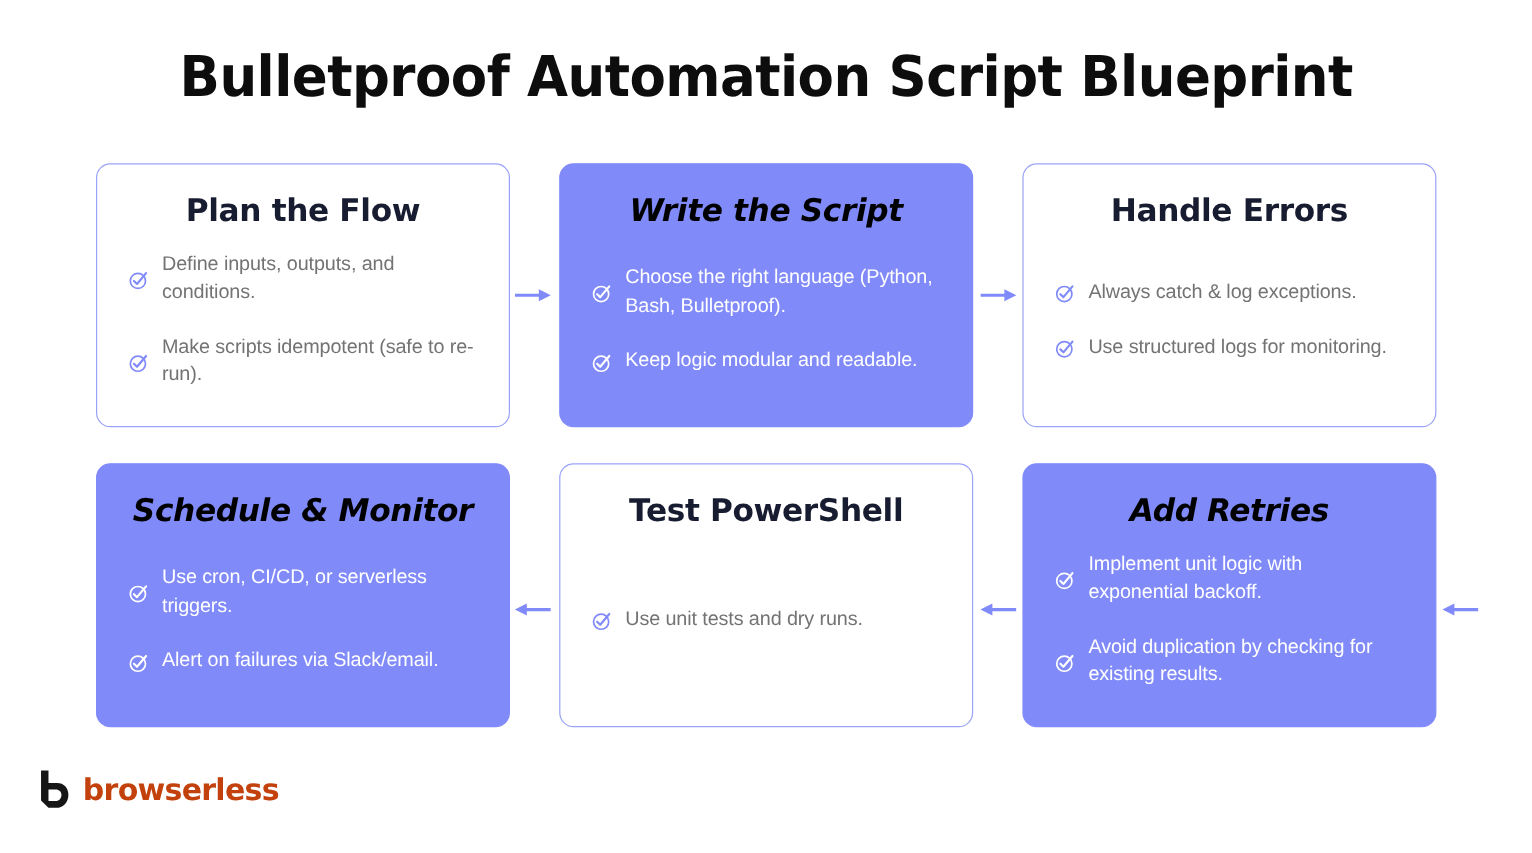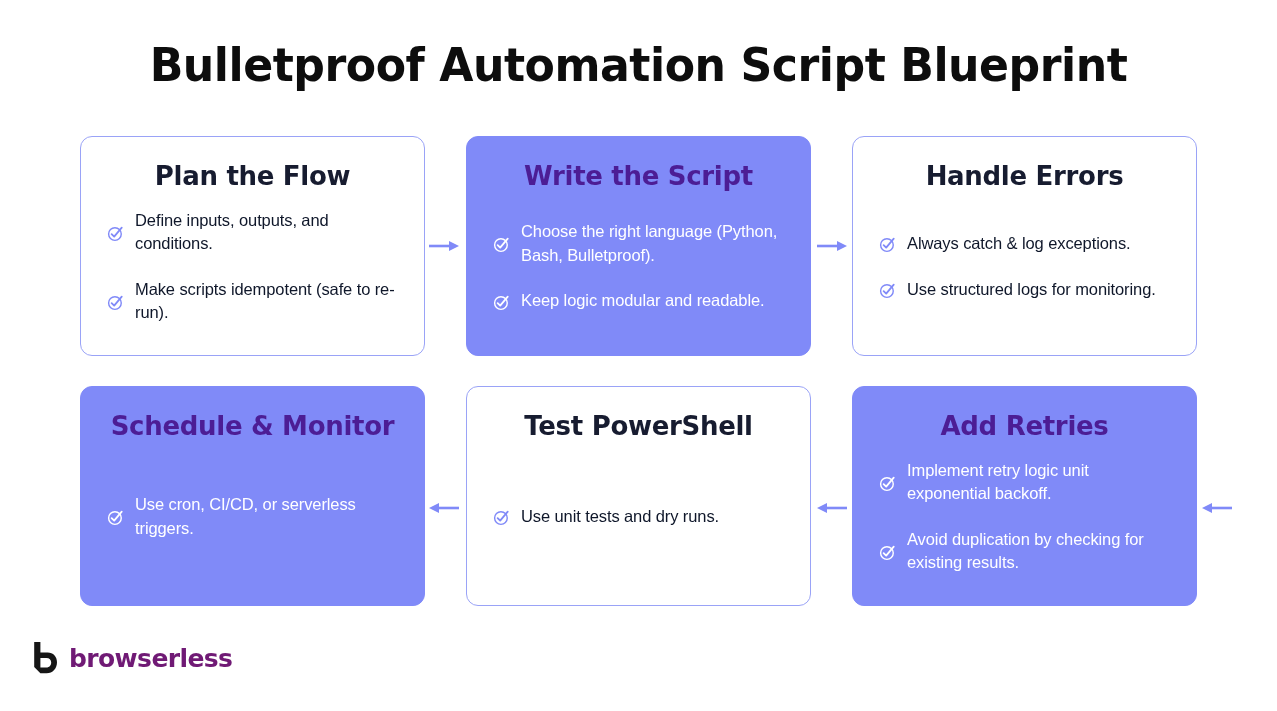--- a/index.html
+++ b/index.html
@@ -70,21 +70,21 @@
     text-align: center;
     font-size: 26px;
     font-weight: bold;
     letter-spacing: -0.3px;
     line-height: 1.2;
     font-family: "DejaVu Sans", sans-serif;
     margin-bottom: 4px;
   }
 
   .card.light .card-title { color: #171c30; }
-  .card.filled .card-title { color: #4c1d95; }
+  .card.filled .card-title { color: #000000; font-style: italic; }
 
   .bullets {
     flex: 1;
     display: flex;
     flex-direction: column;
     justify-content: center;
     gap: 22px;
     padding: 0 4px;
   }
 
@@ -101,21 +101,21 @@
     position: relative;
     top: 1px;
   }
 
   .bullet-text {
     font-size: 16.5px;
     line-height: 1.42;
     letter-spacing: -0.1px;
   }
 
-  .card.light .bullet-text { color: #0f172a; }
+  .card.light .bullet-text { color: #737373; }
   .card.filled .bullet-text { color: #ffffff; }
 
   
   .arrow {
     position: absolute;
     width: 30px;
     height: 14px;
   }
 
   .arrow-r1-a { left: 429px;  top: 239px; }
@@ -132,21 +132,21 @@
     display: flex;
     align-items: center;
     gap: 11px;
   }
 
   .logo-mark { width: 26px; height: 34px; display: block; }
 
   .logo-text {
     font-size: 25px;
     font-weight: bold;
-    color: #701a75;
+    color: #c2410c;
     letter-spacing: -0.6px;
     font-family: "DejaVu Sans", sans-serif;
   }
 </style>
 </head>
 <body>
 
 <div class="canvas">
 
   <h1 class="page-title">Bulletproof Automation Script Blueprint</h1>
@@ -212,20 +212,27 @@
       <div class="card filled">
         <div class="card-title">Schedule &amp; Monitor</div>
         <div class="bullets">
           <div class="bullet">
             <span class="check-icon"><svg viewBox="0 0 18 18">
                 <circle cx="8.4" cy="9.6" r="6.7" fill="none" stroke="#ffffff" stroke-width="1.5"></circle>
                 <path d="M4.9 9.7 L7.6 12.3 L15.6 2.8" fill="none" stroke="#ffffff" stroke-width="1.9" stroke-linecap="round" stroke-linejoin="round"></path>
               </svg></span>
             <span class="bullet-text">Use cron, CI/CD, or serverless triggers.</span>
           </div>
+          <div class="bullet">
+            <span class="check-icon"><svg viewBox="0 0 18 18">
+                <circle cx="8.4" cy="9.6" r="6.7" fill="none" stroke="#ffffff" stroke-width="1.5"></circle>
+                <path d="M4.9 9.7 L7.6 12.3 L15.6 2.8" fill="none" stroke="#ffffff" stroke-width="1.9" stroke-linecap="round" stroke-linejoin="round"></path>
+              </svg></span>
+            <span class="bullet-text">Alert on failures via Slack/email.</span>
+          </div>
         </div>
       </div>
       <div class="card light">
         <div class="card-title">Test PowerShell</div>
         <div class="bullets">
           <div class="bullet">
             <span class="check-icon"><svg viewBox="0 0 18 18">
                 <circle cx="8.4" cy="9.6" r="6.7" fill="none" stroke="#808af8" stroke-width="1.5"></circle>
                 <path d="M4.9 9.7 L7.6 12.3 L15.6 2.8" fill="none" stroke="#808af8" stroke-width="1.9" stroke-linecap="round" stroke-linejoin="round"></path>
               </svg></span>
@@ -234,21 +241,21 @@
         </div>
       </div>
       <div class="card filled">
         <div class="card-title">Add Retries</div>
         <div class="bullets">
           <div class="bullet">
             <span class="check-icon"><svg viewBox="0 0 18 18">
                 <circle cx="8.4" cy="9.6" r="6.7" fill="none" stroke="#ffffff" stroke-width="1.5"></circle>
                 <path d="M4.9 9.7 L7.6 12.3 L15.6 2.8" fill="none" stroke="#ffffff" stroke-width="1.9" stroke-linecap="round" stroke-linejoin="round"></path>
               </svg></span>
-            <span class="bullet-text">Implement retry logic unit exponential backoff.</span>
+            <span class="bullet-text">Implement unit logic with exponential backoff.</span>
           </div>
           <div class="bullet">
             <span class="check-icon"><svg viewBox="0 0 18 18">
                 <circle cx="8.4" cy="9.6" r="6.7" fill="none" stroke="#ffffff" stroke-width="1.5"></circle>
                 <path d="M4.9 9.7 L7.6 12.3 L15.6 2.8" fill="none" stroke="#ffffff" stroke-width="1.9" stroke-linecap="round" stroke-linejoin="round"></path>
               </svg></span>
             <span class="bullet-text">Avoid duplication by checking for existing results.</span>
           </div>
         </div>
       </div>

